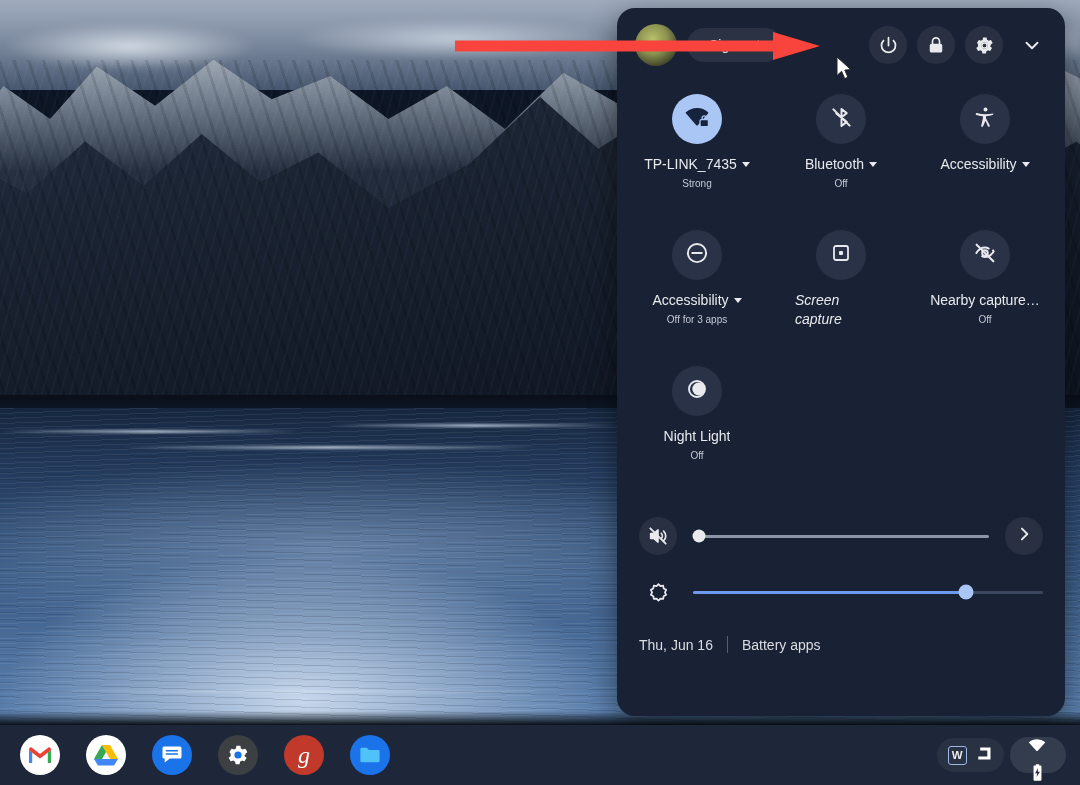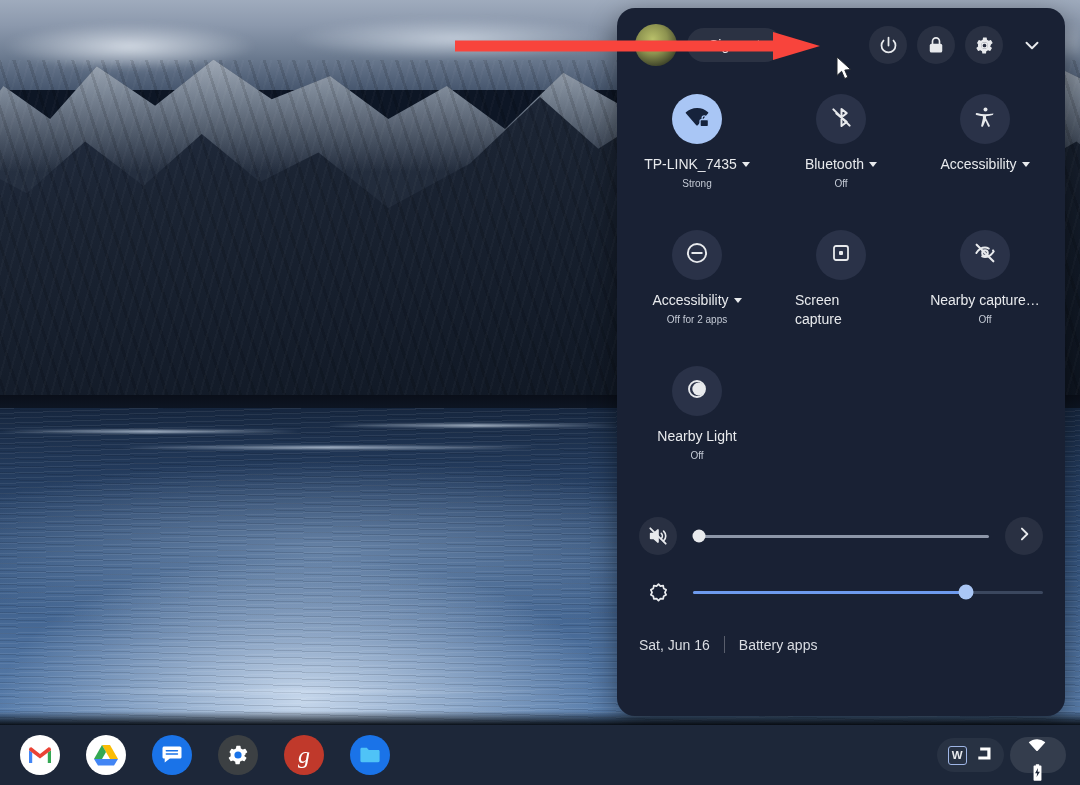--- a/index.html
+++ b/index.html
@@ -392,34 +392,34 @@
           <svg width="26" height="26" viewBox="0 0 24 24" fill="none" stroke="currentColor" stroke-width="1.8">
             <circle cx="12" cy="12" r="8.4"></circle>
             <line x1="7.6" y1="12" x2="16.4" y2="12" stroke-linecap="round"></line>
           </svg>
         </span>
       </div>
       <div class="tile-label-row">
         <span class="tile-label">Accessibility</span>
         <span class="caret"></span>
       </div>
-      <div class="tile-sub">Off for 2 apps</div>
+      <div class="tile-sub">Off for 3 apps</div>
     </div>
 
     <div class="tile">
       <div class="tile-circle">
         <span>
           <svg width="24" height="24" viewBox="0 0 24 24" fill="none" stroke="currentColor" stroke-width="1.8">
             <rect x="5" y="5" width="14" height="14" rx="2"></rect>
             <rect x="10" y="10" width="4" height="4" rx="1" fill="currentColor" stroke="none"></rect>
           </svg>
         </span>
       </div>
       <div class="tile-label-row">
-        <span class="tile-label two-line" style="max-width:92px;">Screen capture</span>
+        <span class="tile-label two-line" style="max-width:92px;font-style:italic;">Screen capture</span>
       </div>
       <div class="tile-sub"></div>
     </div>
 
     <div class="tile">
       <div class="tile-circle">
         <span>
           <svg width="26" height="26" viewBox="0 0 24 24" fill="none" stroke="currentColor" stroke-width="1.8" stroke-linecap="round">
             <path d="M4 12s3.2-5 8-5c1.3 0 2.5.35 3.5.9"></path>
             <path d="M19.4 9.6c.4.5.6 1 .6 1 0 0-3.2 5-8 5-.9 0-1.8-.18-2.6-.48"></path>
@@ -439,21 +439,21 @@
         <span>
           <svg width="26" height="26" viewBox="0 0 24 24" fill="none" stroke="currentColor" stroke-width="1.7">
             <circle cx="12" cy="12" r="7.4"></circle>
             <path d="M12 4.6a7.4 7.4 0 0 1 0 14.8 7.4 7.4 0 0 0 0-14.8Z" fill="currentColor" stroke="none"></path>
             <path d="M12 4.6a7.4 7.4 0 0 0 0 14.8" fill="currentColor" stroke="none" opacity="0"></path>
             <circle cx="13.6" cy="12" r="5.9" fill="currentColor" stroke="none"></circle>
           </svg>
         </span>
       </div>
       <div class="tile-label-row">
-        <span class="tile-label">Nearby Light</span>
+        <span class="tile-label">Night Light</span>
       </div>
       <div class="tile-sub">Off</div>
     </div>
 
 
     <div></div>
   </div>
 
   <div class="slider-row" style="margin-top:16px;">
     <div class="slider-icon">
@@ -484,21 +484,21 @@
       </svg>
     </div>
     <div class="slider-track">
       <div class="rail dim"></div>
       <div class="fill" id="brightness-fill" style="width: 78%;"></div>
       <div class="thumb blue" id="brightness-thumb" style="left: 78%;"></div>
     </div>
   </div>
 
   <div class="qs-footer">
-    <span>Sat, Jun 16</span>
+    <span>Thu, Jun 16</span>
     <span class="divider"></span>
     <span class="battery-text">Battery apps</span>
   </div>
 </div>
 
 <svg id="annotation-arrow" viewBox="0 0 365 28">
   <rect x="0" y="8.5" width="330" height="11" fill="#f8443c"></rect>
   <polygon points="318,0 365,14 318,28" fill="#f8443c"></polygon>
 </svg>
 

